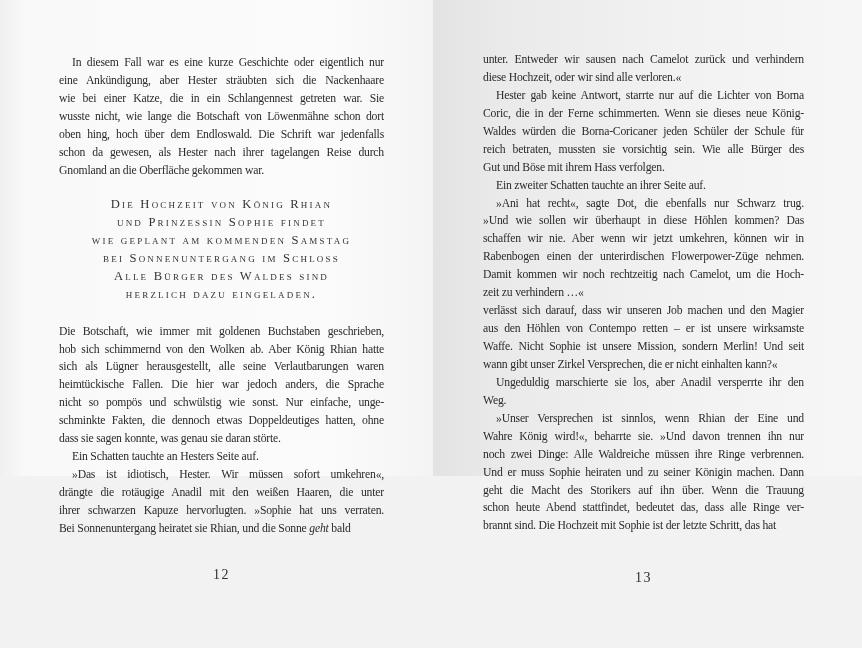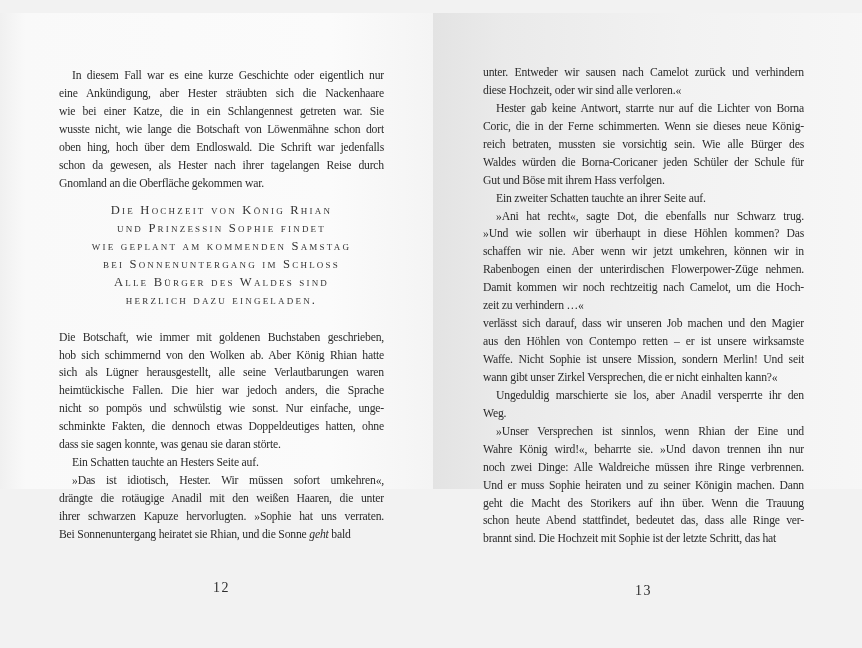--- a/index.html
+++ b/index.html
@@ -2,21 +2,21 @@
 <html><head>
 <meta charset="utf-8">
 <style>
   html,body{margin:0;padding:0;}
   body{
     width:862px;height:648px;overflow:hidden;
     background:#f2f2f2;
     font-family:"Liberation Serif","DejaVu Serif",serif;
   }
   .spread{position:relative;width:862px;height:648px;}
-  .page{position:absolute;top:13px;height:476px;}
+  .page{position:absolute;top:0;height:476px;}
   .page-left{
     left:0;width:433px;
     background:linear-gradient(90deg,#f0f0f0 0px,#f9f9f9 25px,#fbfbfb 330px,#f4f4f4 433px);
   }
   .page-right{
     left:433px;width:429px;
     background:linear-gradient(90deg,#e3e3e3 0px,#eaeaea 70px,#f2f2f2 55%,#f7f7f7 100%);
     padding-left:26px;
   }
   .text-col{
@@ -30,21 +30,21 @@
   .col-right{left:50px;top:51px;width:321px;}
   .para{margin:0;}
   .line{
     height:17.95px;line-height:17.95px;overflow:hidden;
     text-align:left;
   }
   .line.j{text-align:justify;text-align-last:justify;}
   .line.indent{text-indent:13px;}
   .line em{font-style:italic;}
   .para.announcement{
-    margin:8px 0 20px;
+    margin:15px 0 20px;
     text-align:center;
     font-variant:small-caps;
     font-size:12.6px;
     letter-spacing:2.2px;
     color:#333;
   }
   .para.announcement .line{height:18px;line-height:18px;text-align:center;}
   .page-num{
     position:absolute;
     text-align:center;
@@ -103,22 +103,22 @@
 
   <div class="page page-right">
     <div class="text-col col-right">
         <div class="para body">
           <div class="line j">unter. Entweder wir sausen nach Camelot zurück und verhindern</div>
           <div class="line">diese Hochzeit, oder wir sind alle verloren.«</div>
         </div>
         <div class="para body">
           <div class="line j indent">Hester gab keine Antwort, starrte nur auf die Lichter von Borna</div>
           <div class="line j">Coric, die in der Ferne schimmerten. Wenn sie dieses neue König-</div>
+          <div class="line j">Waldes würden die Borna-Coricaner jeden Schüler der Schule für</div>
           <div class="line j">reich betraten, mussten sie vorsichtig sein. Wie alle Bürger des</div>
-          <div class="line j">Waldes würden die Borna-Coricaner jeden Schüler der Schule für</div>
           <div class="line">Gut und Böse mit ihrem Hass verfolgen.</div>
         </div>
         <div class="para body">
           <div class="line indent">Ein zweiter Schatten tauchte an ihrer Seite auf.</div>
         </div>
         <div class="para body">
           <div class="line j indent">»Ani hat recht«, sagte Dot, die ebenfalls nur Schwarz trug.</div>
           <div class="line j">»Und wie sollen wir überhaupt in diese Höhlen kommen? Das</div>
           <div class="line j">schaffen wir nie. Aber wenn wir jetzt umkehren, können wir in</div>
           <div class="line j">Rabenbogen einen der unterirdischen Flowerpower-Züge nehmen.</div>

